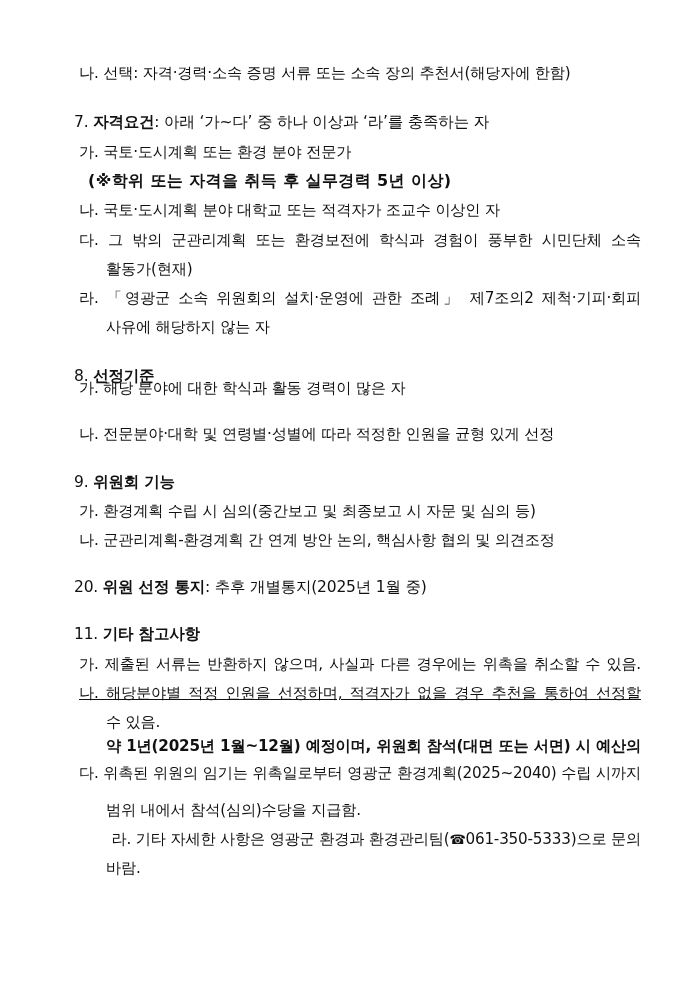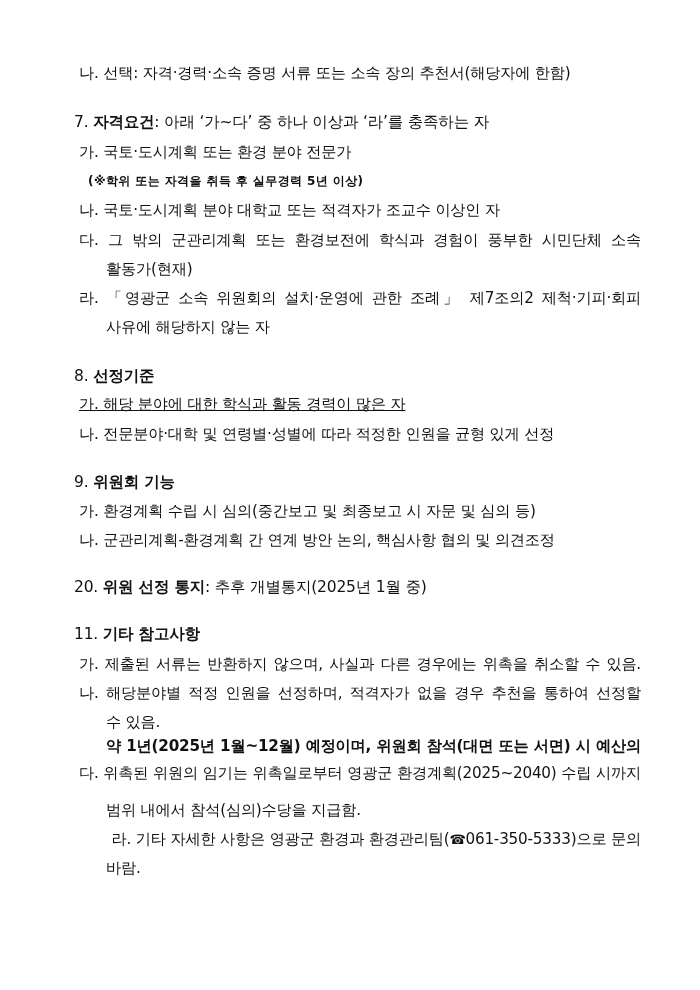--- a/index.html
+++ b/index.html
@@ -8,21 +8,21 @@
       font-family: "DejaVu Sans", "Liberation Sans", sans-serif;
       color: #111111;
     }
     .page { position: absolute; left: 0; top: 0; width: 700px; height: 990px; }
     .line {
       position: absolute; white-space: nowrap;
       font-size: 15.2px; line-height: 20px; letter-spacing: -0.2px;
     }
     .heading { font-size: 15.5px; }
     .heading b { font-weight: bold; }
-    .note { font-size: 12px; font-weight: bold; letter-spacing: 0.4px; }
+    .note { font-size: 16px; font-weight: bold; letter-spacing: 0.4px; }
     .l0 { left: 62px; margin-left: 12px; }
     .l1 { left: 79px; }
     .l2 { left: 106px; }
     .justify { width: 562px; text-align: justify; text-align-last: justify; }
     .phone { font-size: 13px; }
   </style>
 </head>
 <body>
 
 <div class="page">
@@ -38,41 +38,41 @@
   <div class="line l1" style="top:200px;">나. 국토·도시계획 분야 대학교 또는 적격자가 조교수 이상인 자</div>
   <div class="line l1 justify" style="top:230px;">다. 그 밖의 군관리계획 또는 환경보전에 학식과 경험이 풍부한 시민단체 소속</div>
   <div class="line l2" style="top:259px;">활동가(현재)</div>
   <div class="line l1 justify" style="top:288px;">라. 「영광군 소속 위원회의 설치·운영에 관한 조례」 제7조의2 제척·기피·회피</div>
   <div class="line l2" style="top:317px;">사유에 해당하지 않는 자</div>
 
   <div class="line l0 heading" style="top:366px;">
     <span>8.</span>
     <b>선정기준</b>
   </div>
-  <div class="line l1" style="top:394px;text-decoration:underline;">가. 해당 분야에 대한 학식과 활동 경력이 많은 자</div>
+  <div class="line l1" style="top:378px;">가. 해당 분야에 대한 학식과 활동 경력이 많은 자</div>
   <div class="line l1" style="top:424px;">나. 전문분야·대학 및 연령별·성별에 따라 적정한 인원을 균형 있게 선정</div>
 
   <div class="line l0 heading" style="top:472px;">
     <span>9.</span>
     <b>위원회 기능</b>
   </div>
   <div class="line l1" style="top:501px;">가. 환경계획 수립 시 심의(중간보고 및 최종보고 시 자문 및 심의 등)</div>
   <div class="line l1" style="top:530px;">나. 군관리계획-환경계획 간 연계 방안 논의, 핵심사항 협의 및 의견조정</div>
 
   <div class="line l0 heading" style="top:577px;">
     <span>20.</span>
     <b>위원 선정 통지</b><span>: 추후 개별통지(2025년 1월 중)</span>
   </div>
 
   <div class="line l0 heading" style="top:624px;text-align:right;">
     <span>11.</span>
     <b>기타 참고사항</b>
   </div>
   <div class="line l1 justify" style="top:654px;">가. 제출된 서류는 반환하지 않으며, 사실과 다른 경우에는 위촉을 취소할 수 있음.</div>
-  <div class="line l1 justify" style="top:683px;">나. 해당분야별 적정 인원을 선정하며, 적격자가 없을 경우 추천을 통하여 선정할</div>
+  <div class="line l1 justify" style="top:683px;text-decoration:underline;">나. 해당분야별 적정 인원을 선정하며, 적격자가 없을 경우 추천을 통하여 선정할</div>
   <div class="line l2" style="top:712px;">수 있음.</div>
   <div class="line l1 justify" style="top:741px;margin-top:22px;">다. 위촉된 위원의 임기는 위촉일로부터 영광군 환경계획(2025~2040) 수립 시까지</div>
   <div class="line l2" style="top:736px; width:535px; text-align:justify; text-align-last:justify;font-weight:bold;">약 1년(2025년 1월~12월) 예정이며, 위원회 참석(대면 또는 서면) 시 예산의</div>
   <div class="line l2" style="top:800px;">범위 내에서 참석(심의)수당을 지급함.</div>
   <div class="line l1" style="top:829px; width:562px; display:flex; justify-content:flex-end;">
     <span><span>라. 기타 자세한 사항은 영광군 환경과 환경관리팀(</span><span class="phone">☎</span><span>061-350-5333</span><span>)으로 문의</span></span>
   </div>
   <div class="line l2" style="top:858px;">바람.</div>
 
 </div>

